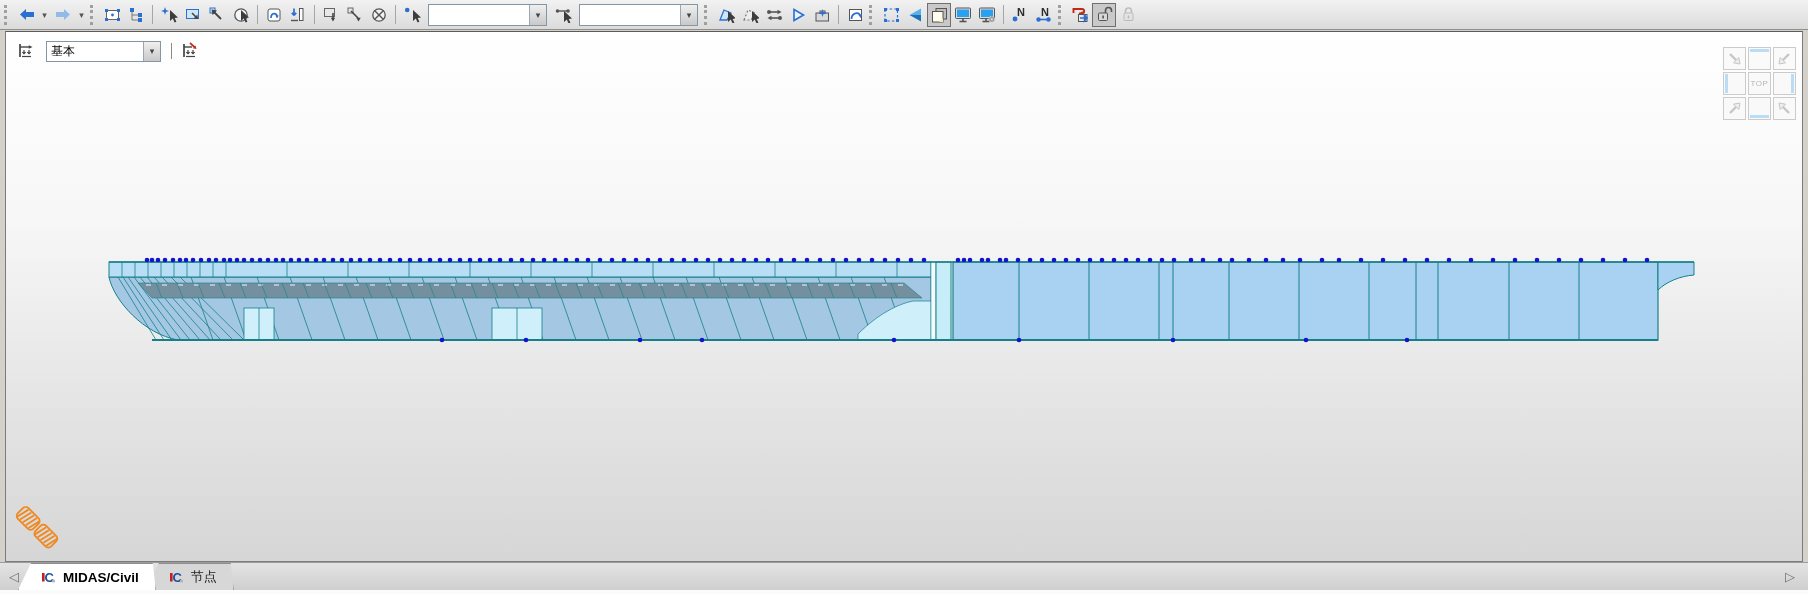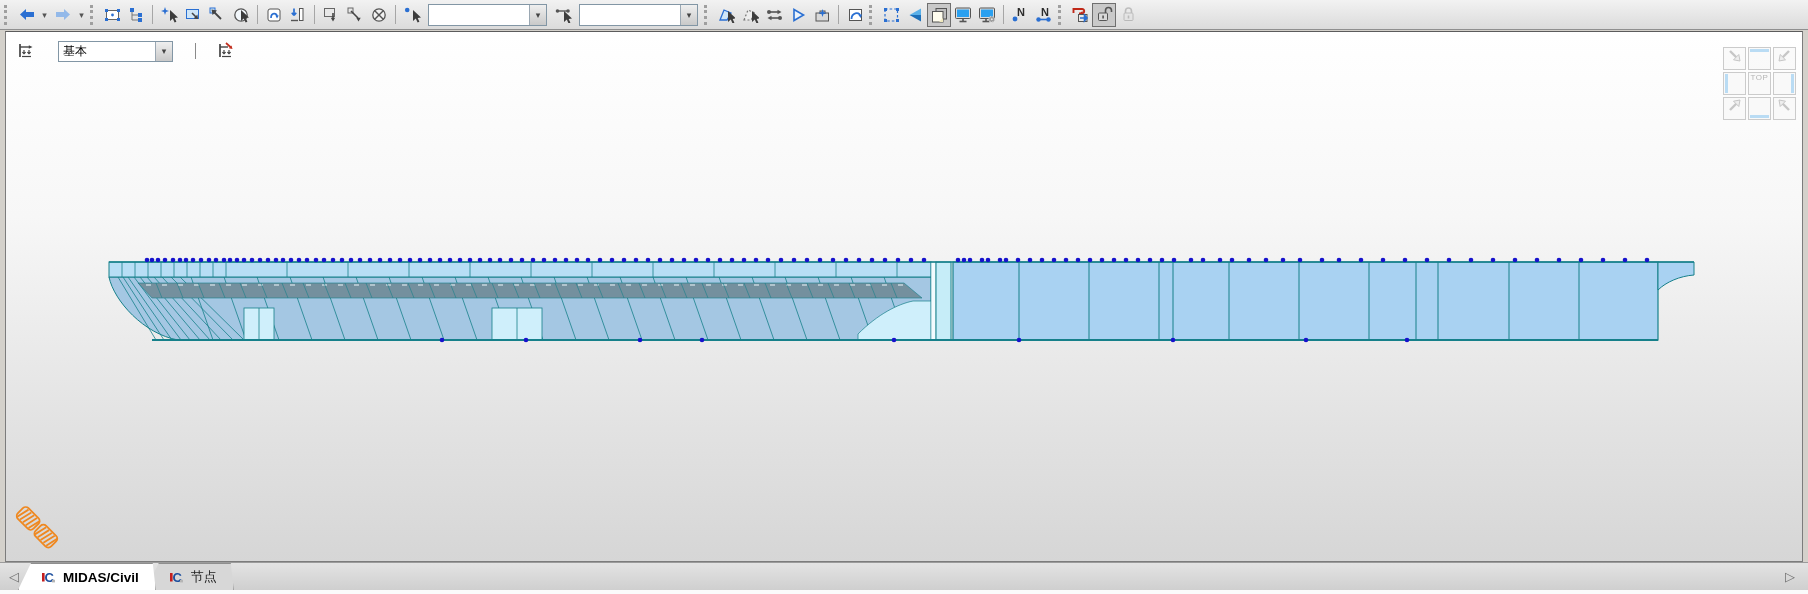--- a/index.html
+++ b/index.html
@@ -22,34 +22,34 @@
   .combo { display:flex; height:22px; border:1px solid #8296a5; background:#fff; margin:0 4px; }
   .combo input { border:none; outline:none; width:100px; height:100%; font-size:12px; padding:0 4px; }
   .combo .dd { width:17px; height:100%; background:linear-gradient(#efefef,#c9c9c9);
     border-left:1px solid #9aa7b2; font-size:9px; color:#444; display:flex;
     align-items:center; justify-content:center; }
 
   
   .canvas { position:absolute; left:5px; top:31px; width:1798px; height:531px;
     border:1px solid #7c7c7c; border-top:1px solid #5c5c5c;
     background:linear-gradient(#ffffff 0%, #f7f7f7 35%, #e2e2e2 75%, #d6d6d6 100%); }
-  .planebar { position:absolute; left:8px; top:7px; display:flex; align-items:center; gap:16px; }
+  .planebar { position:absolute; left:8px; top:7px; display:flex; align-items:center; gap:4px; }
   .planebar .combo { height:21px; }
   .planebar .combo input { width:96px; }
   .pbtn { width:24px; height:24px; background:transparent; border:none; display:flex;
     align-items:center; justify-content:center; padding:0; }
   .pbar-sep { width:1px; height:16px; background:#8a8a8a; margin:0 2px; }
 
   .bridge-svg { position:absolute; left:0; top:0; }
 
   
   .viewcube { position:absolute; right:6px; top:15px; display:grid;
     grid-template-columns:repeat(3,23px); grid-template-rows:repeat(3,23px); gap:2px; }
   .vc { border:1px solid #cbcbcb; background:rgba(248,248,248,.65); position:relative;
-    display:flex; align-items:flex-start; justify-content:center; }
+    display:flex; align-items:center; justify-content:center; }
   .vc .bar { position:absolute; background:#badcf4; }
   .vc .bar.top{ left:1px; right:1px; top:1px; height:3px; }
   .vc .bar.bottom{ left:1px; right:1px; bottom:1px; height:3px; }
   .vc .bar.left{ top:1px; bottom:1px; left:1px; width:3px; }
   .vc .bar.right{ top:1px; bottom:1px; right:1px; width:3px; }
   .vc-label { font-size:8px; color:#b5b5b5; letter-spacing:.5px; }
 
   .sketch-icon { position:absolute; left:4px; bottom:6px; }
 
   

